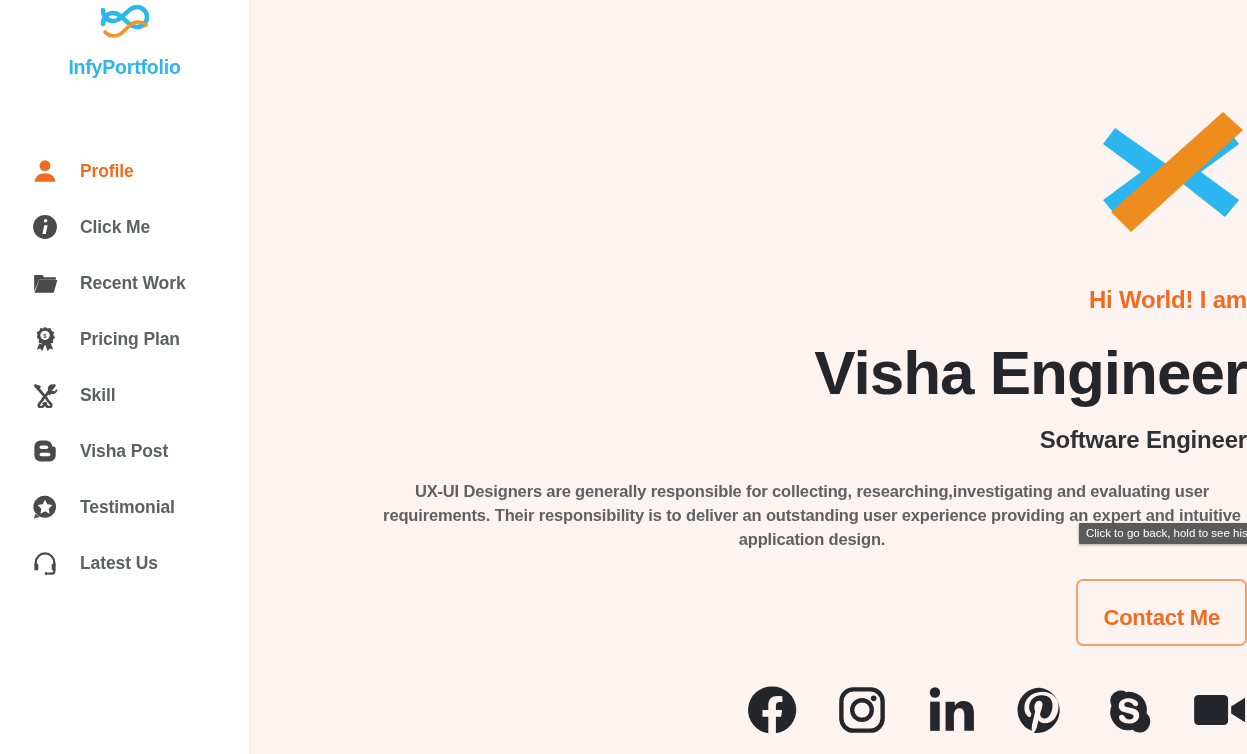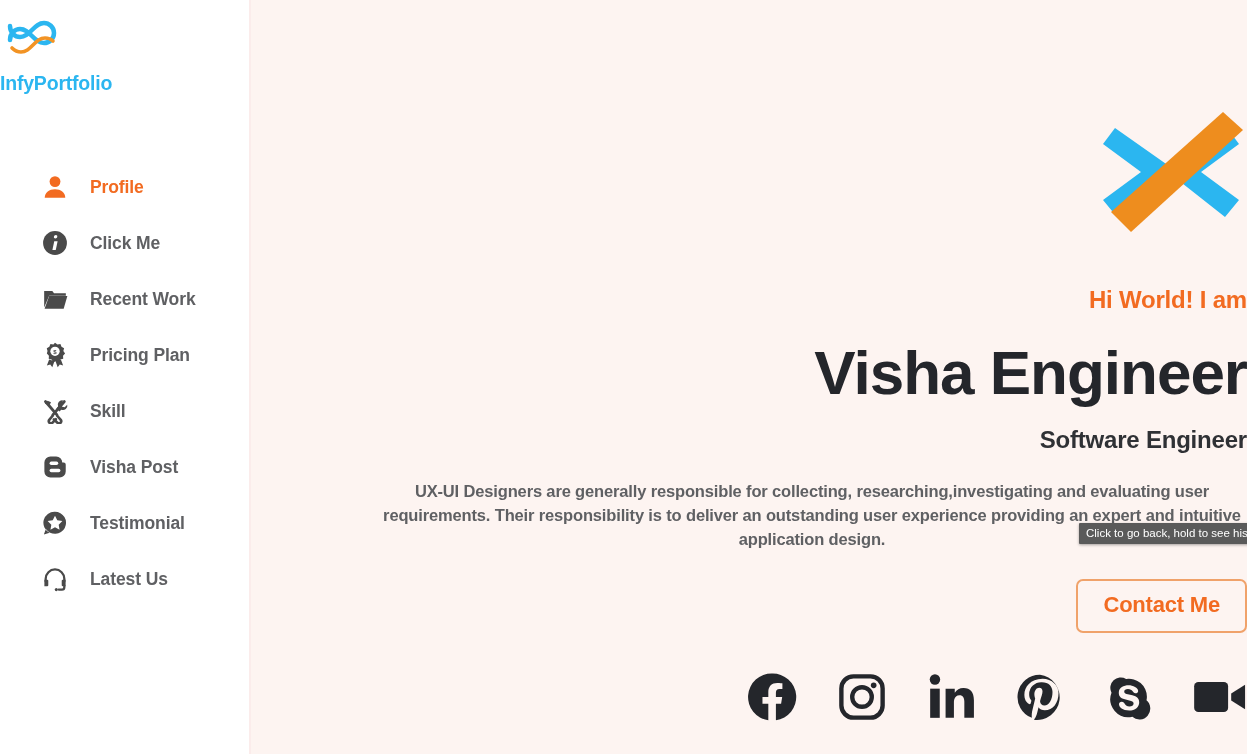--- a/index.html
+++ b/index.html
@@ -12,33 +12,33 @@
 
   
   #sidebar {
     width:251px; height:754px;
     background:#ffffff;
     border-right:2px solid #fbeceb;
     flex:0 0 251px;
     position:relative;
   }
   #brand {
-    padding-top:20px;
-    display:flex; flex-direction:column; align-items:flex-start;
+    padding-top:4px;
+    display:flex; flex-direction:column; align-items:center;
   }
   #brand-logo { width:64px; height:40px; display:block; }
   #brand-name {
     margin-top:12px;
     font-size:19.5px; font-weight:bold;
     color:#2bb6f0; letter-spacing:-0.2px;
   }
   #nav { margin-top:64px; }
   .nav-item {
     display:flex; align-items:center;
-    height:56px; padding-left:40px;
+    height:56px; padding-left:30px;
     cursor:pointer;
   }
   .nav-icon {
     width:30px; height:30px;
     flex:0 0 30px;
     display:flex; align-items:center; justify-content:center;
     color:#4a4a4a;
   }
   .nav-icon svg { display:block; }
   .nav-label {
@@ -76,21 +76,21 @@
     margin-top:26px;
     width:870px; text-align:center;
     font-size:16.5px; font-weight:bold; color:#5f6063;
     line-height:23.8px; letter-spacing:-0.15px;
   }
   #contact-btn {
     margin-top:28px;
     border:2px solid #f0a26a;
     background:transparent;
     border-radius:7px;
-    padding:11px 25px 13px;
+    padding:24px 25px 13px;
     font-family:"Liberation Sans", sans-serif;
     font-size:22px; font-weight:bold; color:#f26b21;
     cursor:pointer; letter-spacing:-0.2px;
   }
   #socials {
     margin-top:38px;
     display:flex; align-items:center; gap:39px;
     color:#24262b;
   }
   .social-link { display:block; color:inherit; cursor:pointer; }

